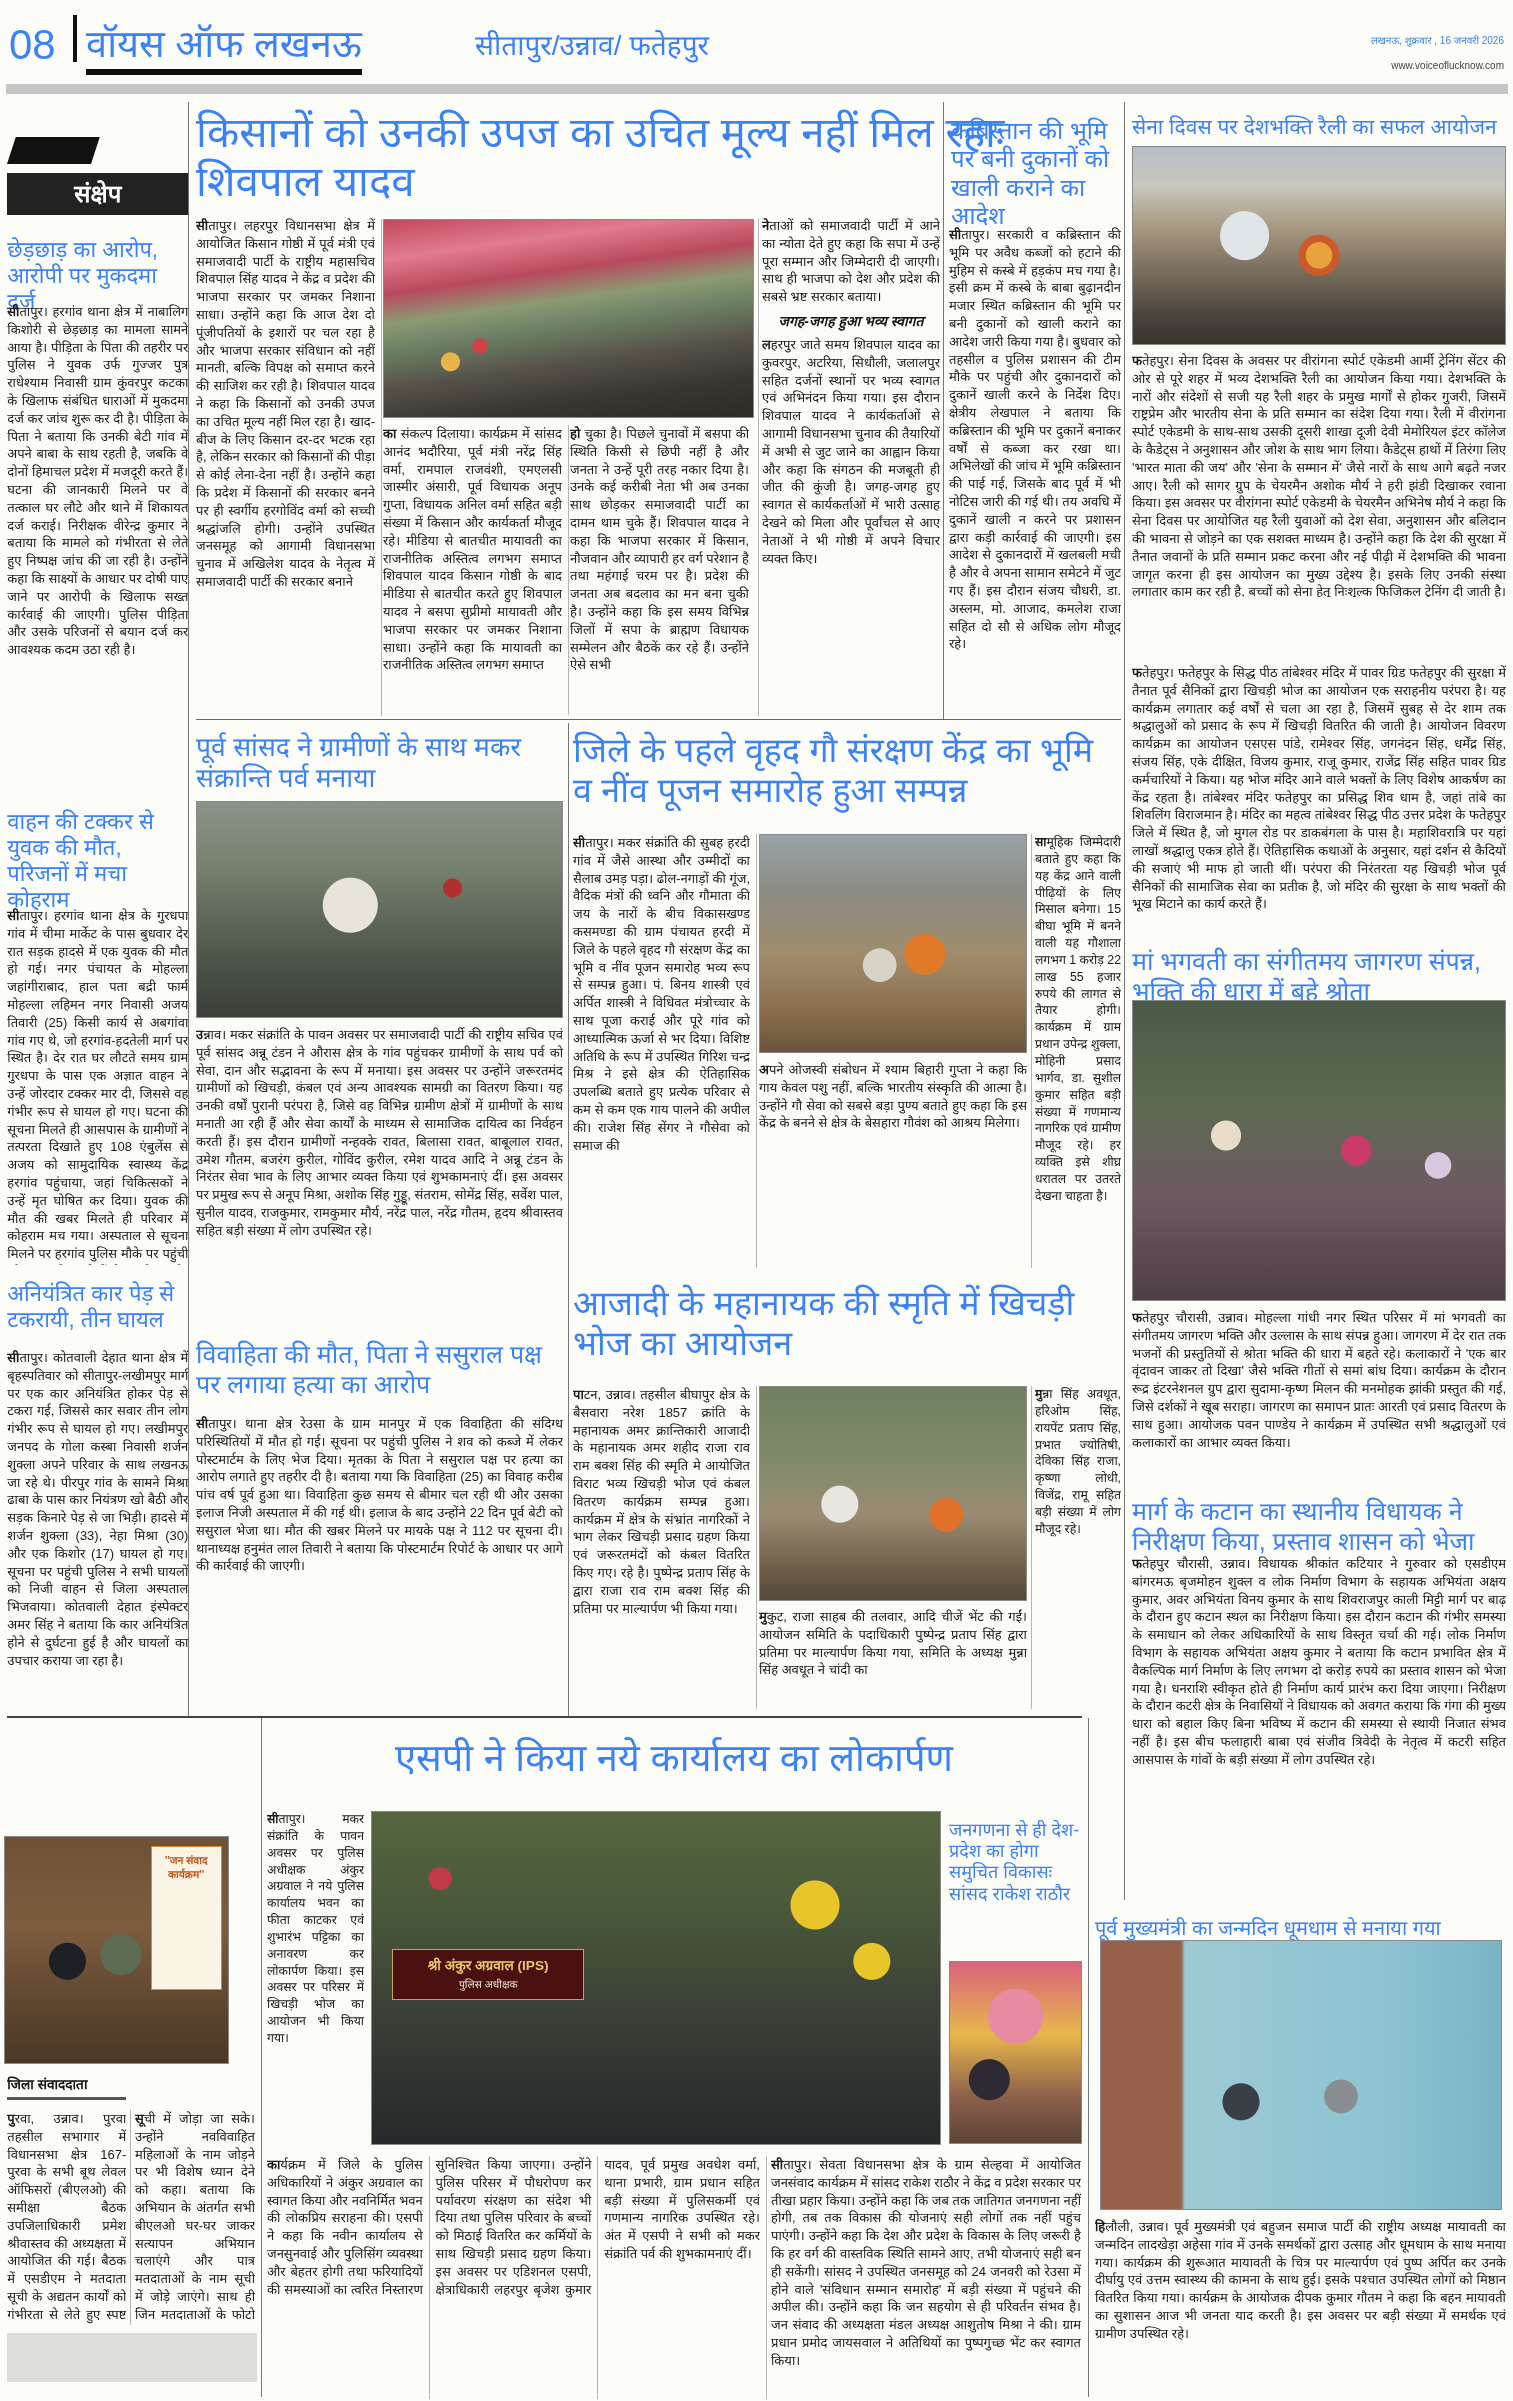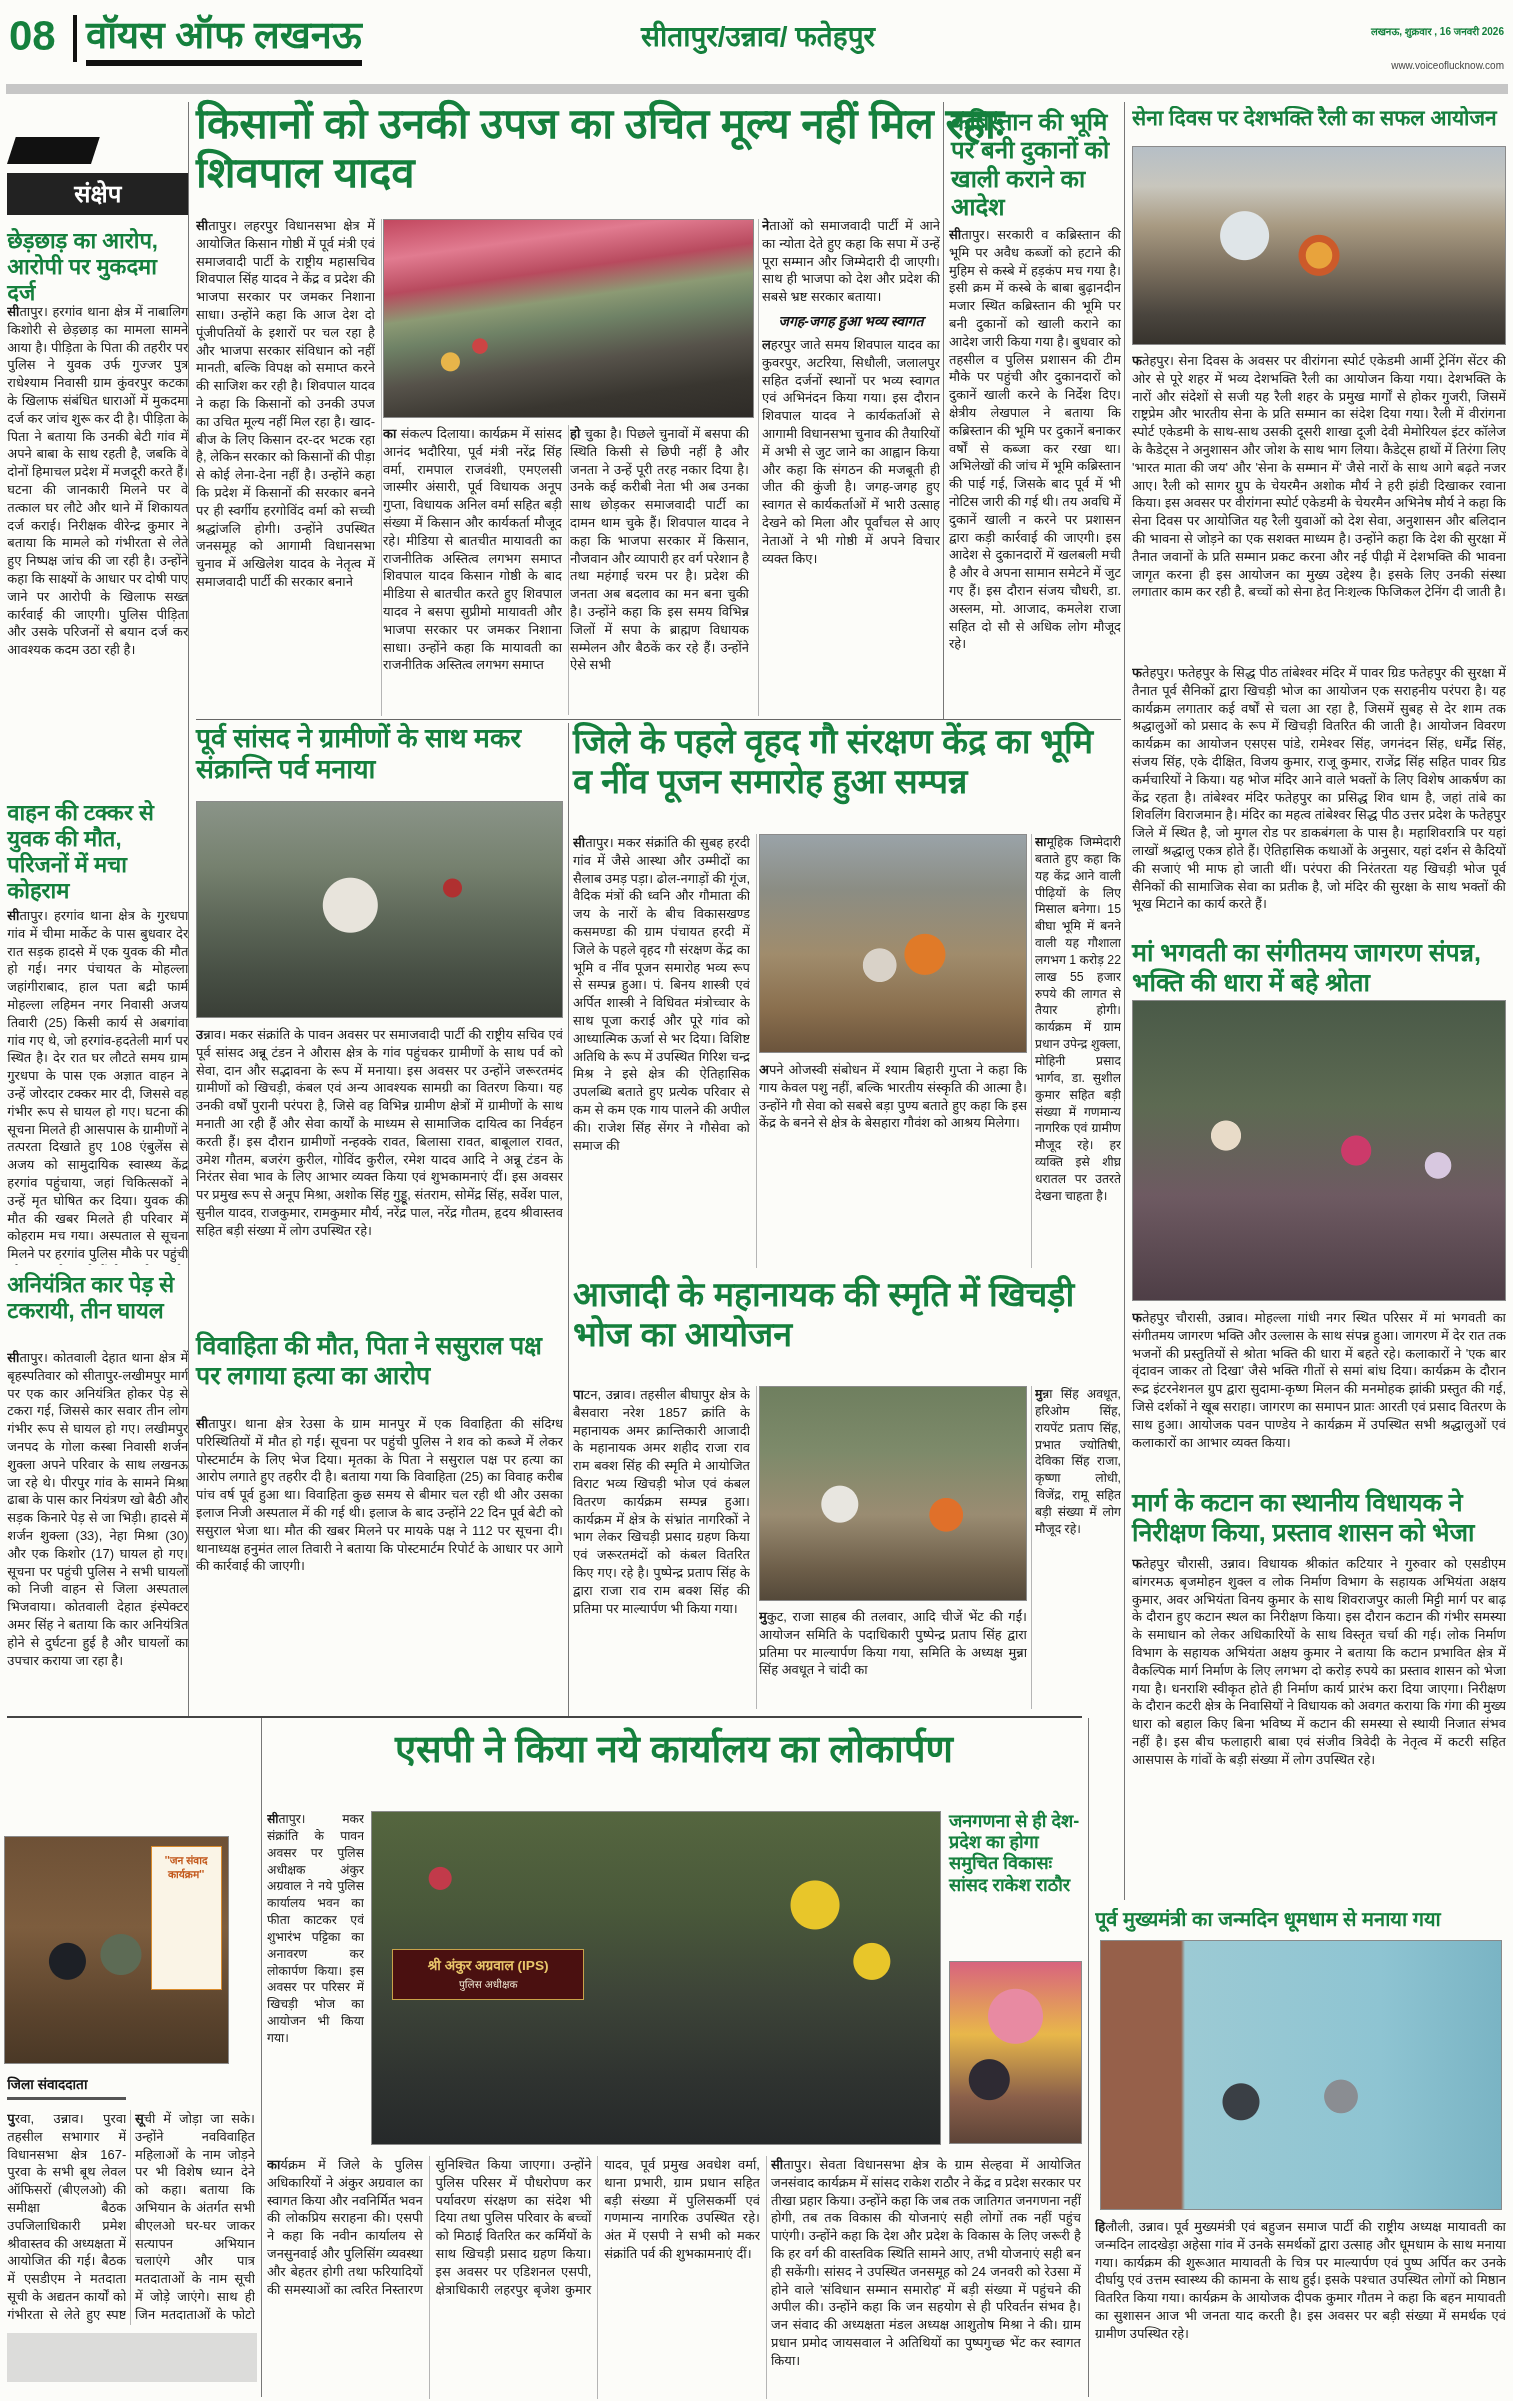--- a/index.html
+++ b/index.html
@@ -1,19 +1,19 @@
 <!DOCTYPE html>
 <html style="font-size:14.6px"><head>
 <meta charset="utf-8">
 <style>
   html,body{margin:0;padding:0;background:#9a9a9a;}
   .page{position:relative;width:1513px;height:2401px;background:#fcfcf9;color:#141414;
         font-family:"Liberation Sans","DejaVu Sans",sans-serif;overflow:hidden;margin:0 auto;}
   .abs{position:absolute;}
-  .hl{font-weight:bold;color:#15803d;line-height:1.18;letter-spacing:0;}
+  .hl{font-weight:normal;color:#3b82f6;line-height:1.18;letter-spacing:0;margin-top:9px;}
   .bt{font-size:13px;line-height:1.37;text-align:justify;overflow:hidden;color:#1a1a1a;}
   .bt::first-letter{font-weight:bold;}
   .rule-v{position:absolute;width:0.9px;background:#777;}
   .rule-v.lite{background:#b5b5b5;}
   .rule-h{position:absolute;height:0.9px;background:#666;}
   .photo{position:absolute;border:0.9px solid #8a8a8a;box-sizing:border-box;}
   .ph-lead{background:radial-gradient(circle at 18% 72%,#e8b54a 0 9px,transparent 10px),radial-gradient(circle at 26% 64%,#cc4444 0 7.3px,transparent 8.2px),linear-gradient(172deg,#c2485f 0%,#e17b90 16%,#b84a5e 30%,#8c9a74 42%,#6f8266 52%,#56524a 68%,#393630 84%,#2e2b27 100%);}
   .ph-rally{background:radial-gradient(circle at 50% 55%,#e8a33c 0 12.8px,#cc5a2a 13.7px 20px,transparent 21px),radial-gradient(circle at 30% 45%,#dfe5e8 0 24px,transparent 25px),linear-gradient(180deg,#b6bfc6 0%,#c8c6bd 20%,#a89a82 40%,#7b6f5e 62%,#4a453e 85%,#37332d 100%);}
   .ph-makar{background:radial-gradient(circle at 42% 48%,#e8e4dc 0 27px,transparent 28px),radial-gradient(circle at 70% 40%,#b03030 0 9px,transparent 10px),linear-gradient(180deg,#8a9488 0%,#76816f 30%,#5d6758 55%,#474f44 80%,#3a3f37 100%);}
   .ph-gau{background:radial-gradient(circle at 62% 55%,#e07a28 0 20px,transparent 21px),radial-gradient(circle at 45% 60%,#d9d2c8 0 16.4px,transparent 17.3px),linear-gradient(180deg,#9aa3a8 0%,#8b8d84 25%,#a08c6c 55%,#8a6f4e 80%,#6b543c 100%);}
@@ -32,21 +32,21 @@
   .byline{font-weight:bold;font-size:13.7px;}
 </style>
 </head>
 <body>
 
 <div class="page">
 
   <div class="abs hl" style="left:9px;top:11px;font-size:42px;">08</div>
   <div class="abs" style="left:73px;top:14.6px;width:3.7px;height:47px;background:#111;"></div>
   <div class="abs hl" style="left:86px;top:12.8px;font-size:38px;border-bottom:6.4px solid #111;padding-bottom:2.7px;">वॉयस ऑफ लखनऊ</div>
-  <div class="abs hl" style="left:475px;top:20px;width:566px;text-align:center;font-size:28px;">सीतापुर/उन्नाव/ फतेहपुर</div>
+  <div class="abs hl" style="left:475px;top:20px;width:566px;text-align:left;font-size:28px;">सीतापुर/उन्नाव/ फतेहपुर</div>
   <div class="abs hl" style="left:1177px;top:25.6px;width:327px;text-align:right;font-size:10px;">लखनऊ, शुक्रवार , 16 जनवरी 2026</div>
   <div class="abs" style="left:1177px;top:60px;width:327px;text-align:right;font-size:10px;color:#444;">www.voiceoflucknow.com</div>
   <div class="abs" style="left:5.5px;top:84px;width:1502px;height:10px;background:#c6c6c6;"></div>
 
   <div class="abs" style="left:7.3px;top:137px;width:84px;height:27px;background:#111;transform:skewX(-18deg);transform-origin:bottom left;"></div>
   <div class="abs" style="left:7.3px;top:173px;width:181px;height:42px;background:#222;color:#fff;font-weight:bold;font-size:24px;text-align:center;line-height:42px;">संक्षेप</div>
   <div class="abs hl" style="left:7.3px;top:228px;width:181px;font-size:22px;">छेड़छाड़ का आरोप, आरोपी पर मुकदमा दर्ज</div>
   <div class="abs bt" style="left:7.3px;top:303px;width:181px;height:491px;">सीतापुर। हरगांव थाना क्षेत्र में नाबालिग किशोरी से छेड़छाड़ का मामला सामने आया है। पीड़िता के पिता की तहरीर पर पुलिस ने युवक उर्फ गुज्जर पुत्र राधेश्याम निवासी ग्राम कुंवरपुर कटका के खिलाफ संबंधित धाराओं में मुकदमा दर्ज कर जांच शुरू कर दी है। पीड़िता के पिता ने बताया कि उनकी बेटी गांव में अपने बाबा के साथ रहती है, जबकि वे दोनों हिमाचल प्रदेश में मजदूरी करते हैं। घटना की जानकारी मिलने पर वे तत्काल घर लौटे और थाने में शिकायत दर्ज कराई। निरीक्षक वीरेन्द्र कुमार ने बताया कि मामले को गंभीरता से लेते हुए निष्पक्ष जांच की जा रही है। उन्होंने कहा कि साक्ष्यों के आधार पर दोषी पाए जाने पर आरोपी के खिलाफ सख्त कार्रवाई की जाएगी। पुलिस पीड़िता और उसके परिजनों से बयान दर्ज कर आवश्यक कदम उठा रही है।</div>
   <div class="abs hl" style="left:7.3px;top:800px;width:181px;font-size:22px;">वाहन की टक्कर से युवक की मौत, परिजनों में मचा कोहराम</div>
   <div class="abs bt" style="left:7.3px;top:907px;width:181px;height:358px;">सीतापुर। हरगांव थाना क्षेत्र के गुरधपा गांव में चीमा मार्केट के पास बुधवार देर रात सड़क हादसे में एक युवक की मौत हो गई। नगर पंचायत के मोहल्ला जहांगीराबाद, हाल पता बद्री फार्म मोहल्ला लहिमन नगर निवासी अजय तिवारी (25) किसी कार्य से अबगांवा गांव गए थे, जो हरगांव-हदतेली मार्ग पर स्थित है। देर रात घर लौटते समय ग्राम गुरधपा के पास एक अज्ञात वाहन ने उन्हें जोरदार टक्कर मार दी, जिससे वह गंभीर रूप से घायल हो गए। घटना की सूचना मिलते ही आसपास के ग्रामीणों ने तत्परता दिखाते हुए 108 एंबुलेंस से अजय को सामुदायिक स्वास्थ्य केंद्र हरगांव पहुंचाया, जहां चिकित्सकों ने उन्हें मृत घोषित कर दिया। युवक की मौत की खबर मिलते ही परिवार में कोहराम मच गया। अस्पताल से सूचना मिलने पर हरगांव पुलिस मौके पर पहुंची और शव को कब्जे में लेकर पोस्टमार्टम के लिए सीतापुर भेज दिया। निरीक्षक वीरेन्द्र कुमार ने बताया कि परिजनों की तहरीर व पोस्टमार्टम रिपोर्ट के आधार पर आगे की विधिक कार्रवाई की जाएगी।</div>

